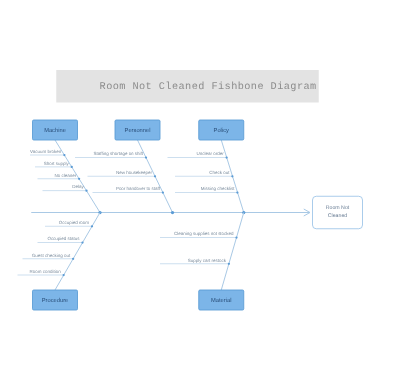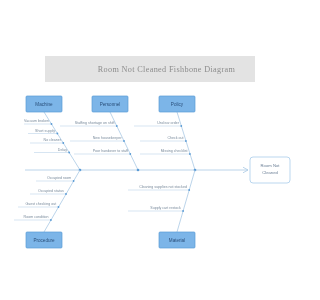--- a/index.html
+++ b/index.html
@@ -28,21 +28,21 @@
     background: #e3e3e3;
     display: flex;
     align-items: center;
     justify-content: center;
   }
   #title-text {
     font-size: 8.2px;
     color: #8c8c8c;
     letter-spacing: 0.35px;
     white-space: nowrap;
-    font-family: Liberation Serif, serif;
+    font-family: Liberation Mono, monospace;
     padding-left: 33px;
   }
   svg#diagram {
     position: absolute;
     left: 0;
     top: 0;
     width: 300px;
     height: 300px;
   }
   .cat-box-rect {

